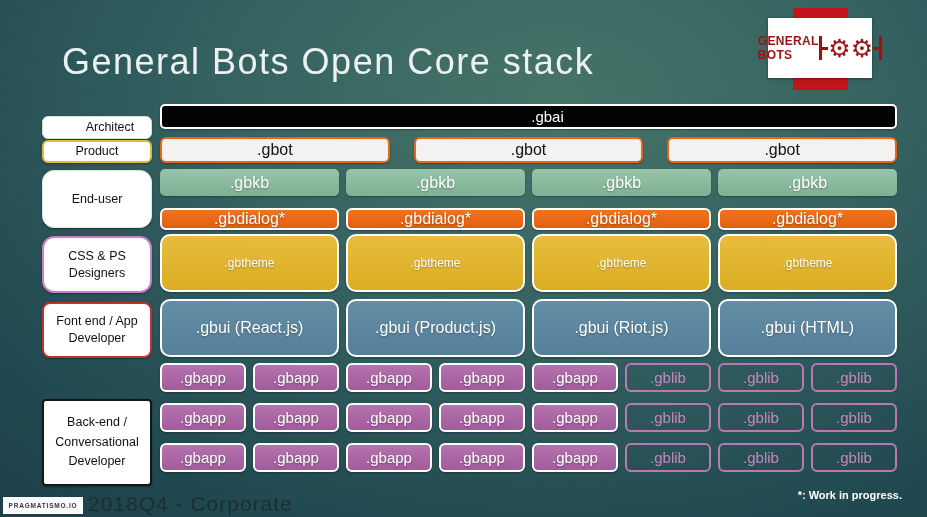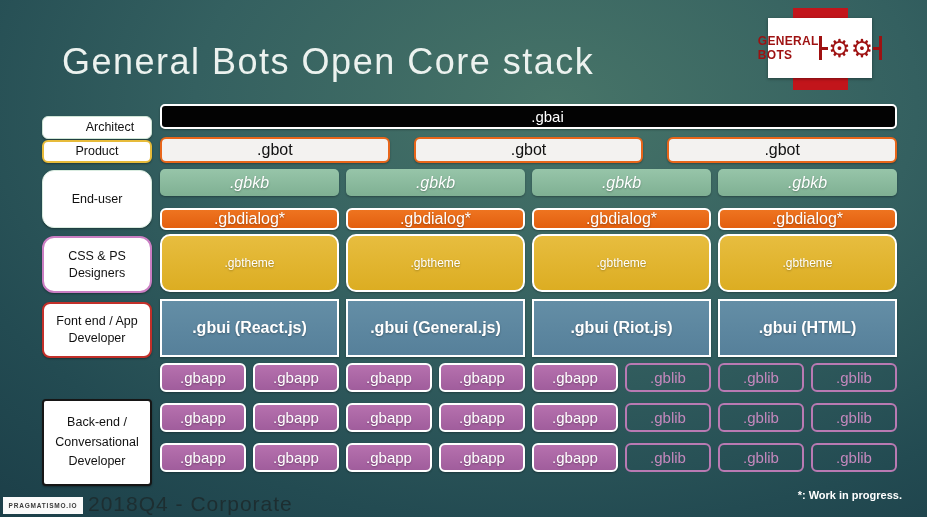--- a/index.html
+++ b/index.html
@@ -41,27 +41,27 @@
   .box{
     flex:1;display:flex;align-items:center;justify-content:center;
     box-sizing:border-box;border-radius:6px;color:#fff;
     text-shadow:0 1px 2px rgba(0,0,0,.3);box-shadow:0 1px 2px rgba(0,0,0,.3);
   }
   .row-gbai{top:104px;height:25px;}
   .gbai{background:#030303;border:2px solid #ffffff;border-radius:5px;font-size:15px;text-shadow:none;padding-left:38px;}
   .row-gbot{top:137px;height:26px;gap:24px;}
   .gbot{background:#f3f2f0;border:2px solid #e8661a;color:#111;font-size:16px;text-shadow:none;}
   .row-gbkb{top:169px;height:27px;}
-  .gbkb{background:linear-gradient(180deg,#97c5a9,#7fb093);border-radius:5px;font-size:16px;font-style:italic;}
+  .gbkb{background:linear-gradient(180deg,#97c5a9,#7fb093);border-radius:5px;font-size:16px;}
   .row-gbdialog{top:203px;height:27px;align-items:flex-end;}
   .gbdialog{background:linear-gradient(180deg,#ee7420,#e35f0f);border:2px solid #ffffff;font-size:16px;}
   .row-gbtheme{top:234px;height:58px;}
   .gbtheme{background:linear-gradient(180deg,#e7bd3f,#dcad22);border:2px solid #ffffff;border-radius:10px;font-size:12px;}
   .row-gbui{top:299px;height:58px;}
-  .gbui{background:linear-gradient(180deg,#648ea6,#56809a);border:2px solid #ffffff;border-radius:0;font-size:16px;font-weight:bold;}
+  .gbui{background:linear-gradient(180deg,#648ea6,#56809a);border:2px solid #ffffff;border-radius:10px;font-size:16px;}
   .row-app1{top:363px;height:29px;}
   .row-app2{top:403px;height:29px;}
   .row-app3{top:443px;height:29px;}
   .gbapp{background:linear-gradient(180deg,#b671ae,#a05d9c);border:2px solid #ffffff;font-size:15px;}
   .gblib{background:transparent;border:2px solid #b97ab3;color:#c488bd;font-size:15px;text-shadow:none;box-shadow:none;}
   
   .pragmatismo{
     position:absolute;left:3px;top:497px;width:80px;height:17px;background:#fafafa;
     display:flex;align-items:center;justify-content:center;
     font-size:6.5px;font-weight:bold;letter-spacing:.8px;color:#3a3a3a;
@@ -126,21 +126,21 @@
 
   <div class="bar-row row-gbtheme">
     <div class="box gbtheme">.gbtheme</div>
     <div class="box gbtheme">.gbtheme</div>
     <div class="box gbtheme">.gbtheme</div>
     <div class="box gbtheme">.gbtheme</div>
   </div>
 
   <div class="bar-row row-gbui">
     <div class="box gbui">.gbui (React.js)</div>
-    <div class="box gbui">.gbui (General.js)</div>
+    <div class="box gbui">.gbui (Product.js)</div>
     <div class="box gbui">.gbui (Riot.js)</div>
     <div class="box gbui">.gbui (HTML)</div>
   </div>
 
   <div class="bar-row row-app1">
     <div class="box gbapp">.gbapp</div>
     <div class="box gbapp">.gbapp</div>
     <div class="box gbapp">.gbapp</div>
     <div class="box gbapp">.gbapp</div>
     <div class="box gbapp">.gbapp</div>

